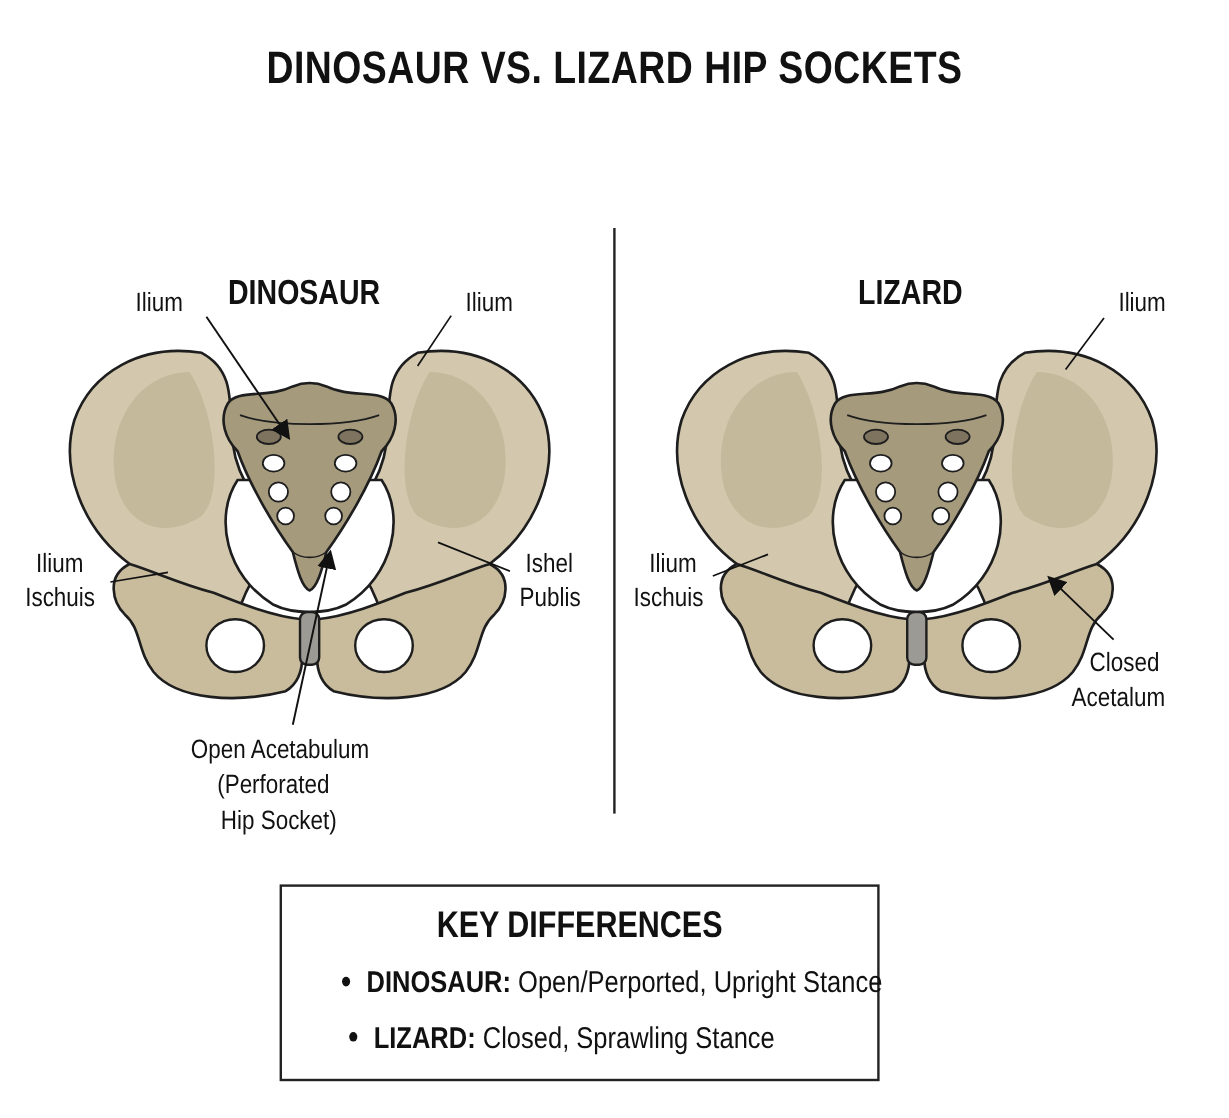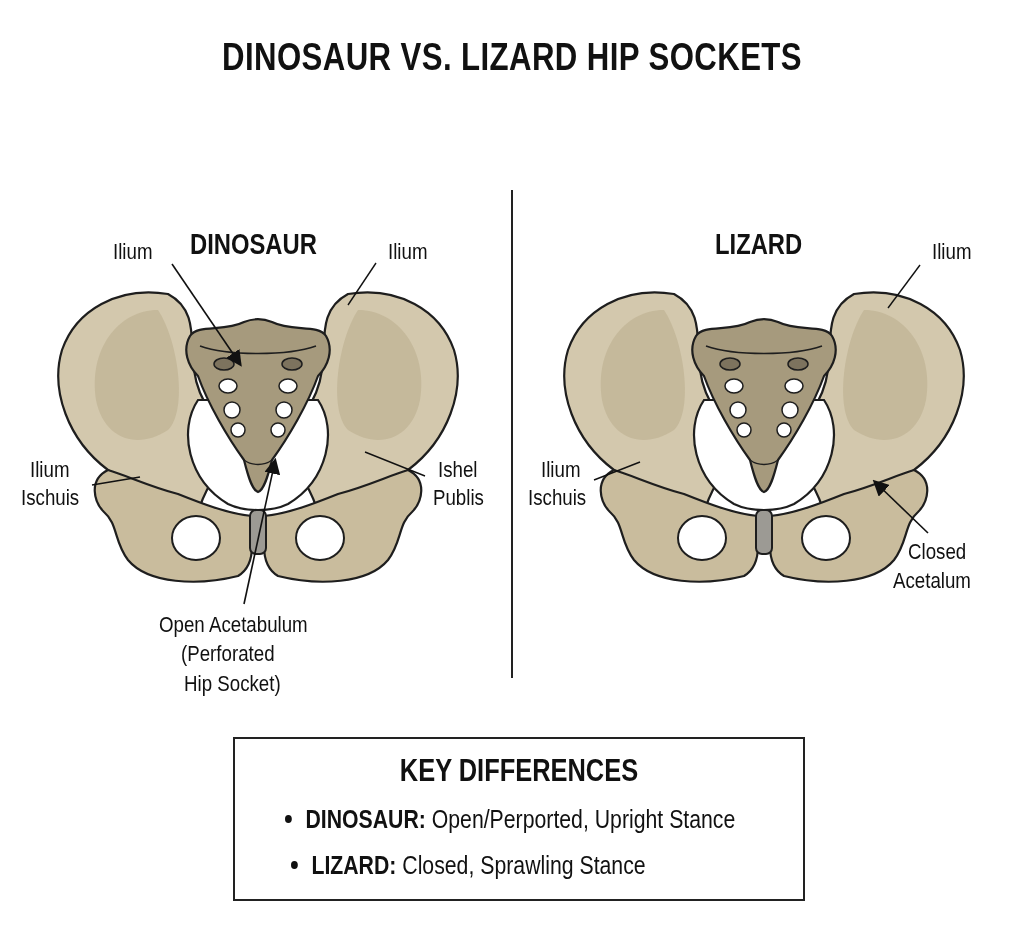--- a/index.html
+++ b/index.html
@@ -6,21 +6,21 @@
   body { width: 1024px; height: 932px; position: relative; overflow: hidden;
          font-family: "Liberation Sans", "DejaVu Sans", sans-serif; color: #111; }
   .abs { position: absolute; }
   .title { top: 36px; left: 0; width: 1024px; text-align: center; font-size: 38px;
            font-weight: bold; letter-spacing: 0.5px; transform: scaleX(0.82); transform-origin: center; }
   .sub { font-size: 29px; font-weight: bold; transform: scaleX(0.82); transform-origin: left top; white-space: nowrap; }
   .lbl { font-size: 22px; line-height: 28px; transform: scaleX(0.85); white-space: nowrap; }
   .lbl.l { transform-origin: left top; }
   .divider { left: 511px; top: 190px; width: 2px; height: 488px; background: #222; }
   svg.diagram { position: absolute; left: 0; top: 0; width: 1024px; height: 932px; }
-  .keybox { left: 233px; top: 737px; width: 572px; height: 164px; border: 2px solid #222; box-sizing: border-box; }
+  .keybox { left: 233px; top: 737px; width: 500px; height: 164px; border: 2px solid #222; box-sizing: border-box; }
   .keytitle { position: absolute; top: 14px; left: 0; width: 100%; text-align: center; font-size: 31px; font-weight: bold;
               transform: scaleX(0.82); transform-origin: center; }
   .keyrow { position: absolute; font-size: 25px; white-space: nowrap; transform: scaleX(0.85); transform-origin: left center; }
   .keyrow .bullet { display: inline-block; width: 8px; height: 8px; border-radius: 50%; background: #111;
                     vertical-align: middle; margin-right: 16px; position: relative; top: -2px; }
   .keyrow b { font-weight: bold; }
 </style>
 </head>
 <body>
 

